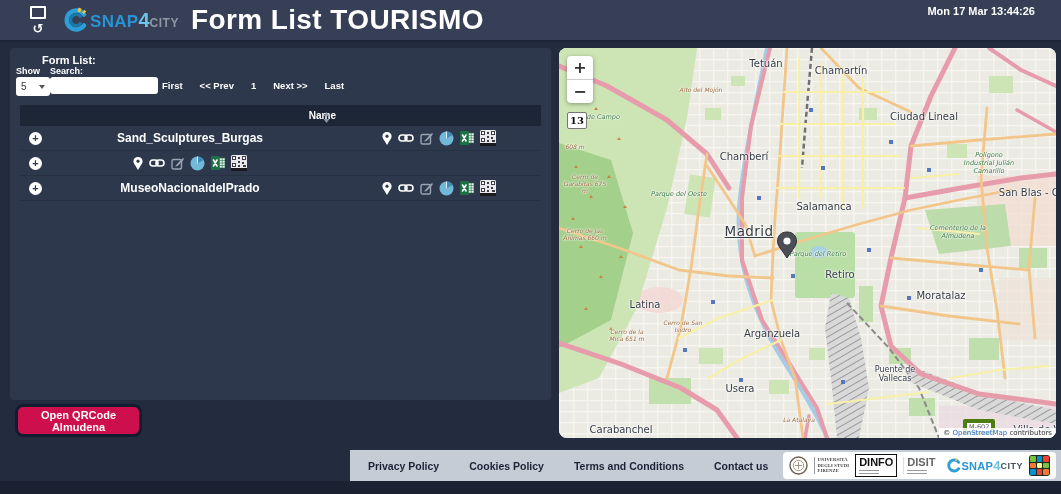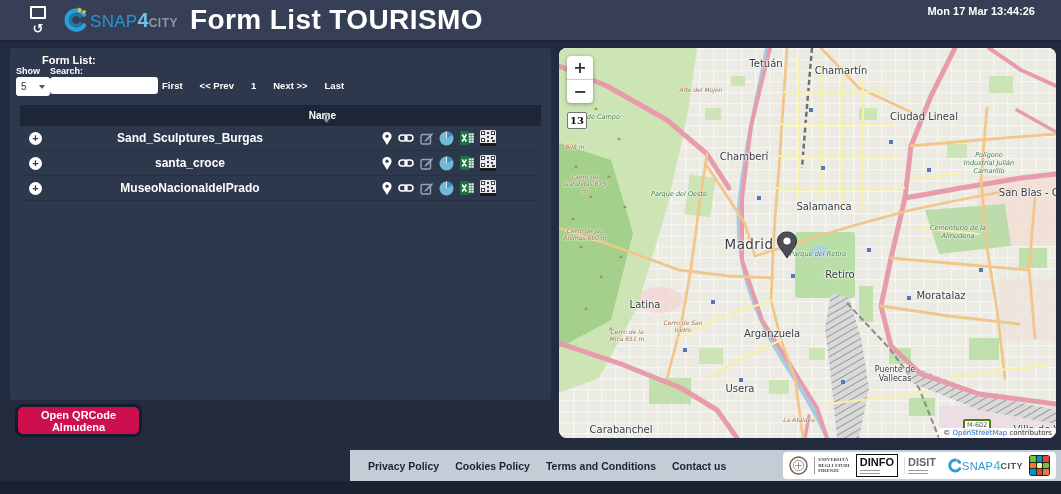--- a/index.html
+++ b/index.html
@@ -8,21 +8,21 @@
 
   
   .topbar{position:absolute;top:0;left:0;right:0;height:42px;background:#363f55;
           border-bottom:2px solid #1b2334;display:flex;align-items:center;box-sizing:border-box}
   .hdr-icons{margin-left:30px;display:flex;flex-direction:column;gap:4px;align-items:center}
   .win-icon{width:12px;height:9px;border:2px solid #fff;border-radius:1px;cursor:pointer}
   .refresh-icon{color:#fff;font-size:13px;font-weight:bold;line-height:11px;cursor:pointer;
                 font-family:"DejaVu Sans",sans-serif}
   .brand{display:flex;align-items:center;margin-left:16px}
   .brand .b-txt{display:flex;align-items:baseline;margin-left:2px}
-  .b-snap{color:#2795d5;font-weight:normal;font-size:17px;letter-spacing:.3px}
+  .b-snap{color:#2795d5;font-weight:bold;font-size:17px;letter-spacing:.3px}
   .b-four{color:#6ec3e8;font-weight:bold;font-size:20px}
   .b-city{color:#8f96a3;font-weight:bold;font-size:12px;letter-spacing:.5px}
   .page-title{color:#fff;font-size:28px;font-weight:bold;margin:0 0 0 12px;letter-spacing:.4px;white-space:nowrap}
   .clock{position:absolute;right:26px;top:5px;color:#fff;font-size:11px;font-weight:bold}
 
   
   .panel{position:absolute;left:10px;top:48px;width:541px;height:352px;background:#2d384d;border-radius:4px}
   .panel-title{color:#fff;font-size:11px;font-weight:bold;padding:6px 0 0 32px;height:15px}
   .controls{position:relative;height:29px}
   .show-label{position:absolute;left:6px;top:-3px;font-size:9px;font-weight:bold;color:#fff}
@@ -70,31 +70,31 @@
                  text-align:center;line-height:1.2}
   .zoomctl{position:absolute;left:8px;top:8px;width:26px;background:#fff;border-radius:4px;
            box-shadow:0 1px 4px rgba(0,0,0,.35);overflow:hidden}
   .zbtn{height:23px;display:flex;align-items:center;justify-content:center;font-size:16px;
         font-weight:bold;color:#333;cursor:pointer;font-family:"DejaVu Sans",sans-serif}
   .zbtn + .zbtn{border-top:1px solid #ccc}
   .zlevel{position:absolute;left:8px;top:64px;min-width:13px;padding:0 2px;height:15px;background:#fff;
           border:1px solid #777;border-radius:2px;font-size:10px;font-weight:bold;color:#111;
           display:flex;align-items:center;justify-content:center;font-family:"DejaVu Serif",serif}
   .marker{position:absolute;left:217px;top:183px}
-  .m602{position:absolute;left:404px;top:371px;background:#fff;border:2px solid #4d7c0f;border-radius:2px;
+  .m602{position:absolute;left:404px;top:371px;background:#fff;border:4px solid #4d7c0f;border-radius:2px;
         font-size:6.5px;color:#555;padding:0 2px;font-family:"DejaVu Sans",sans-serif}
   .attrib{position:absolute;right:0;bottom:0;background:rgba(255,255,255,.85);font-size:7px;
           padding:1px 4px;color:#333;font-family:"DejaVu Sans",sans-serif}
   .attrib a{color:#2a6fc9;text-decoration:none}
 
   
   .footer-strip{position:absolute;left:350px;right:0;top:450px;height:31px;background:#c6ccd6;
                 display:flex;align-items:center;justify-content:space-between;
                 padding:0 5px 0 18px;box-sizing:border-box}
-  .flinks{display:flex;gap:16px}
+  .flinks{display:flex;gap:30px}
   .flinks a{color:#1a2336;font-size:10.5px;font-weight:bold;text-decoration:none;white-space:nowrap}
   .logo-card{background:#fff;border-radius:4px;height:27px;display:flex;align-items:center;
              padding:0 6px;gap:6px}
   .seal{width:19px;height:19px;flex:0 0 auto}
   .univ-text{font-family:"Liberation Serif",serif;font-size:4.5px;line-height:1.25;color:#3a3a3a;
              border-left:1px solid #999;padding-left:3px;font-weight:bold;letter-spacing:.2px}
   .lg-block{padding:0 3px;border-left:1px solid #ddd}
   .lg-block .t{font-size:11px;font-weight:bold;line-height:1}
   .dinfo-box{border:1.2px solid #111;padding:2px 3px}
   .dinfo-box .t{color:#111}
@@ -228,21 +228,20 @@
                 <rect x="0" y="13" width="16" height="3" fill="#1a1a1e"></rect>
               </svg>
       </span>
     </div>
   </div>
 
   <div class="trow">
     <div>
             <span class="expand-btn">+</span>
           </div>
-    <div class="row-name">santa_croce</div>
     <div class="actions-cell">
       <span class="aicon">
         <svg width="10" height="13" viewBox="0 0 10 13">
                 <path d="M5 0 C2.2 0 .4 1.9 .4 4.3 .4 6 1.5 7.6 2.6 9 L5 13 7.4 9 C8.5 7.6 9.6 6 9.6 4.3 9.6 1.9 7.8 0 5 0 Z" fill="#fff"></path>
                 <circle cx="5" cy="4.2" r="1.6" fill="#2d384d"></circle>
               </svg>
       </span>
       <span class="aicon">
         <svg width="16" height="10" viewBox="0 0 16 10">
                 <rect x="1" y="2" width="8" height="6" rx="3" fill="none" stroke="#fff" stroke-width="1.6"></rect>
@@ -457,21 +456,21 @@
 
     <path fill="#5577bb" d="M198 148h4v4h-4zM232 226h4v4h-4zM262 118h4v4h-4zM308 200h4v4h-4zM152 252h4v4h-4zM348 248h4v4h-4zM124 300h4v4h-4zM330 92h4v4h-4zM282 332h4v4h-4zM420 220h4v4h-4zM368 120h4v4h-4zM250 60h4v4h-4zM180 330h4v4h-4z"></path>
   </svg>
 
   <div class="map-labels">
       <div class="maplabel dist" style="left: 207px; top: 15px;">Tetuán</div>
       <div class="maplabel dist" style="left: 282px; top: 22px;">Chamartín</div>
       <div class="maplabel dist" style="left: 365px; top: 68px;">Ciudad Lineal</div>
       <div class="maplabel dist" style="left: 185px; top: 108px;">Chamberí</div>
       <div class="maplabel dist" style="left: 265px; top: 158px;">Salamanca</div>
-      <div class="maplabel city" style="left: 190px; top: 196px;">Madrid</div>
+      <div class="maplabel city" style="left: 190px; top: 183px; text-decoration: underline;">Madrid</div>
       <div class="maplabel dist" style="left: 281px; top: 226px;">Retiro</div>
       <div class="maplabel park" style="left: 259px; top: 207px;">Parque del Retiro</div>
       <div class="maplabel dist" style="left: 476px; top: 144px;">San Blas - Can</div>
       <div class="maplabel park" style="left: 399px; top: 185px;">Cementerio de la Almudena</div>
       <div class="maplabel dist" style="left: 382px; top: 247px;">Moratalaz</div>
       <div class="maplabel dist" style="left: 86px; top: 256px;">Latina</div>
       <div class="maplabel dist" style="left: 213px; top: 285px;">Arganzuela</div>
       <div class="maplabel dist" style="left: 181px; top: 340px;">Usera</div>
       <div class="maplabel distw" style="left: 336px; top: 326px;">Puente de Vallecas</div>
       <div class="maplabel dist" style="left: 62px; top: 381px;">Carabanchel</div>

